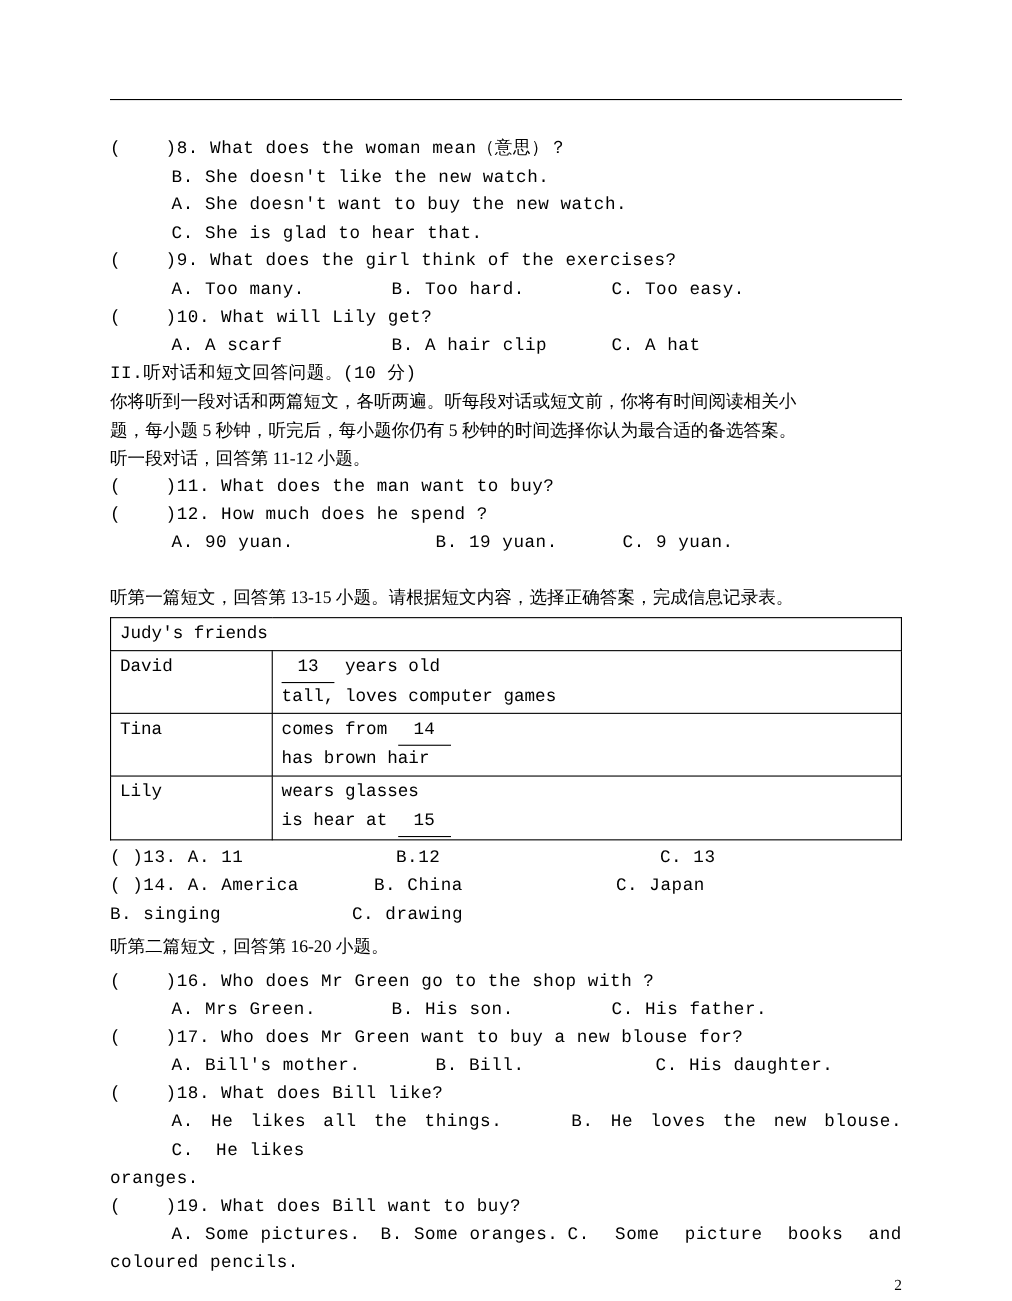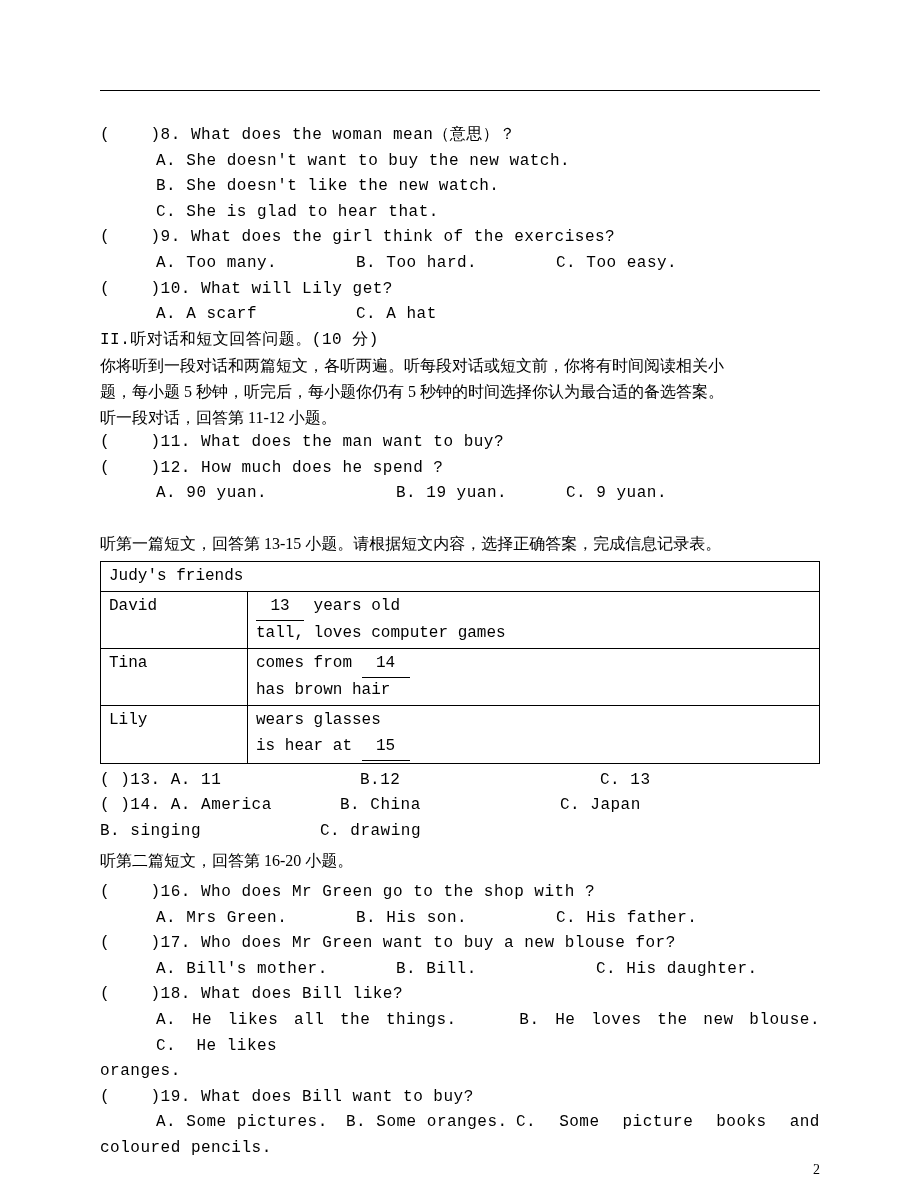--- a/index.html
+++ b/index.html
@@ -76,34 +76,35 @@
     font-size: 14px;
   }
 </style>
 </head>
 <body>
 
 <div class="page">
   <div class="top-rule"></div>
 
   <p class="line mono"><span>(    )8. </span><span>What does the woman mean（意思）？</span></p>
+  <p class="line mono sub">B. She doesn't like the new watch.</p>
   <p class="line mono sub">A. She doesn't want to buy the new watch.</p>
-  <p class="line mono sub">B. She doesn't like the new watch.</p>
   <p class="line mono sub">C. She is glad to hear that.</p>
 
   <p class="line mono"><span>(    )9. </span><span>What does the girl think of the exercises?</span></p>
   <div class="choice-row mono">
     <span class="choice-a">A. Too many.</span>
     <span class="choice-b">B. Too hard.</span>
     <span class="choice-c">C. Too easy.</span>
   </div>
 
   <p class="line mono"><span>(    )10. </span><span>What will Lily get?</span></p>
   <div class="choice-row mono">
     <span class="choice-a">A. A scarf</span>
+    <span class="choice-b">B. A hair clip</span>
     <span class="choice-c">C. A hat</span>
   </div>
 
   <p class="line mono">II.听对话和短文回答问题。(10 分)</p>
   <p class="line">你将听到一段对话和两篇短文，各听两遍。听每段对话或短文前，你将有时间阅读相关小</p>
   <p class="line">题，每小题 5 秒钟，听完后，每小题你仍有 5 秒钟的时间选择你认为最合适的备选答案。</p>
   <p class="line">听一段对话，回答第 11-12 小题。</p>
 
   <p class="line mono"><span>(    )11. </span><span>What does the man want to buy?</span></p>
 

